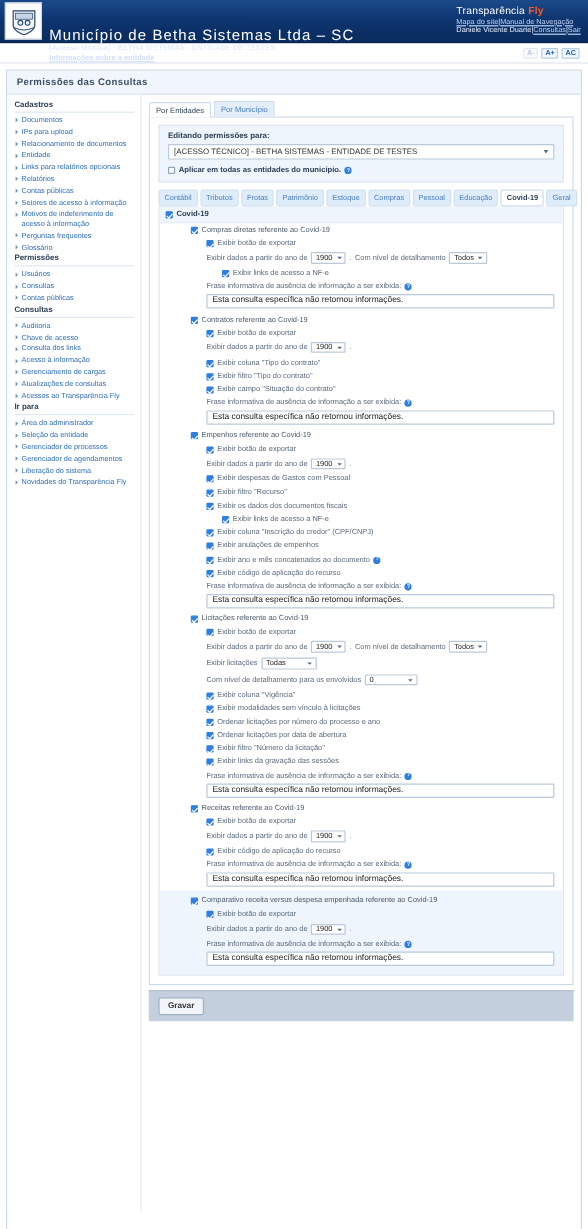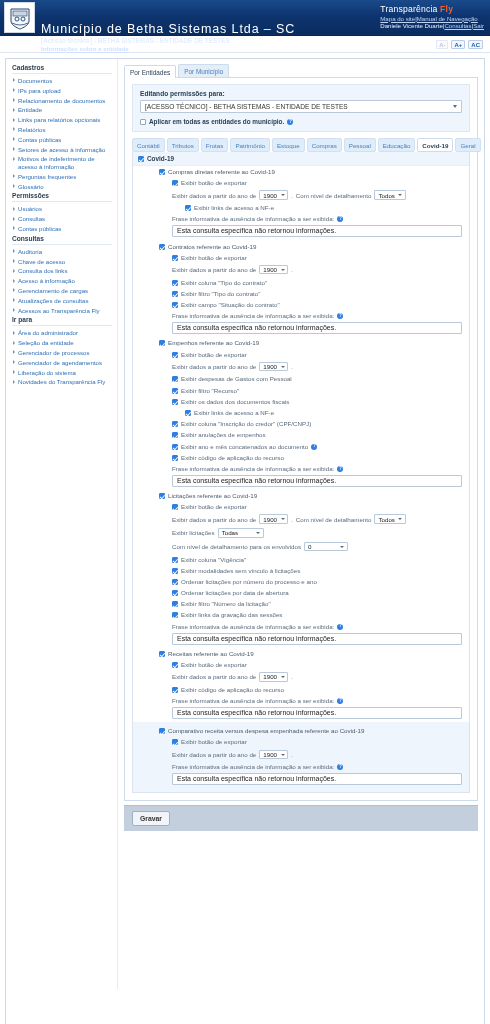--- a/index.html
+++ b/index.html
@@ -272,20 +272,21 @@
   </div>
 </div>
 
 <div class="accessbar">
   <span class="abtn dim">A-</span>
   <span class="abtn">A+</span>
   <span class="abtn ac">AC</span>
 </div>
 
 <div class="page">
+  <div class="page-head">Permissões das Consultas</div>
   <div class="page-body">
 
     <div class="sidebar">
       <div>
         <div class="side-group">Cadastros</div>
         <div class="side-item">Documentos</div>
         <div class="side-item">IPs para upload</div>
         <div class="side-item">Relacionamento de documentos</div>
         <div class="side-item">Entidade</div>
         <div class="side-item">Links para relatórios opcionais</div>

